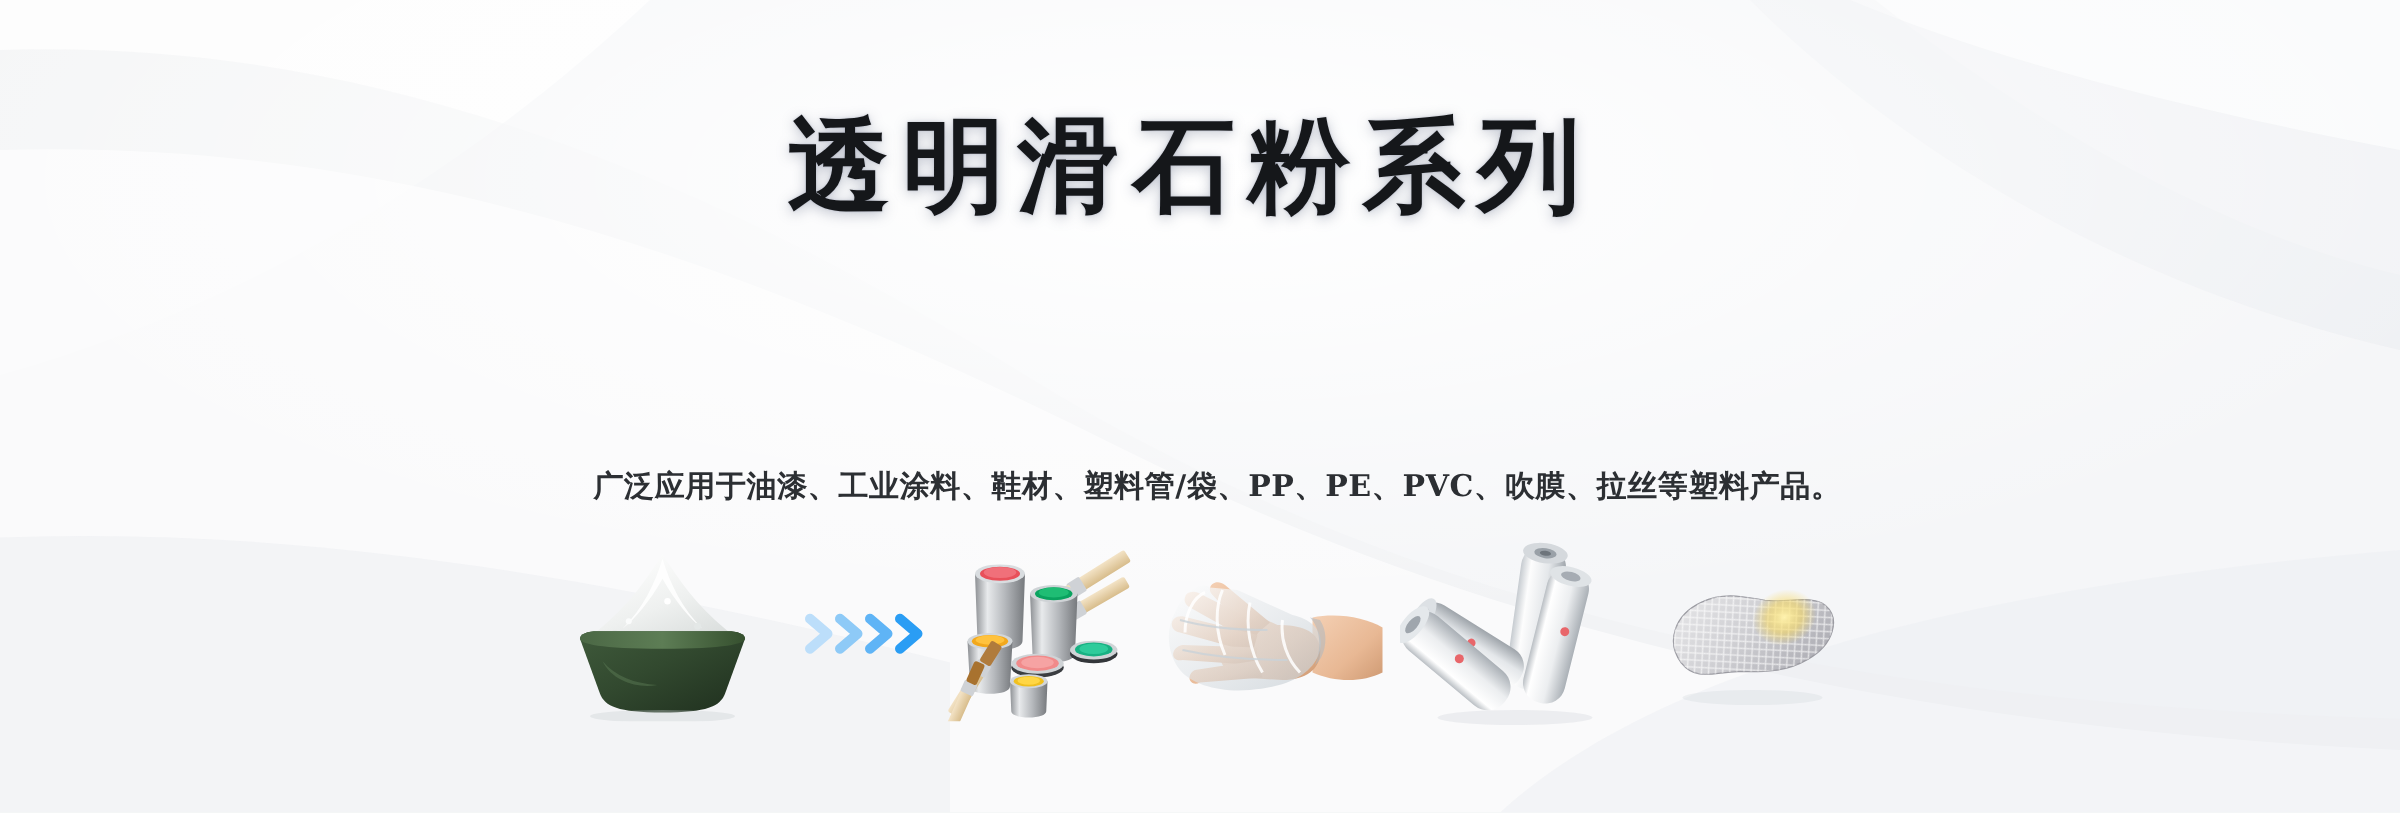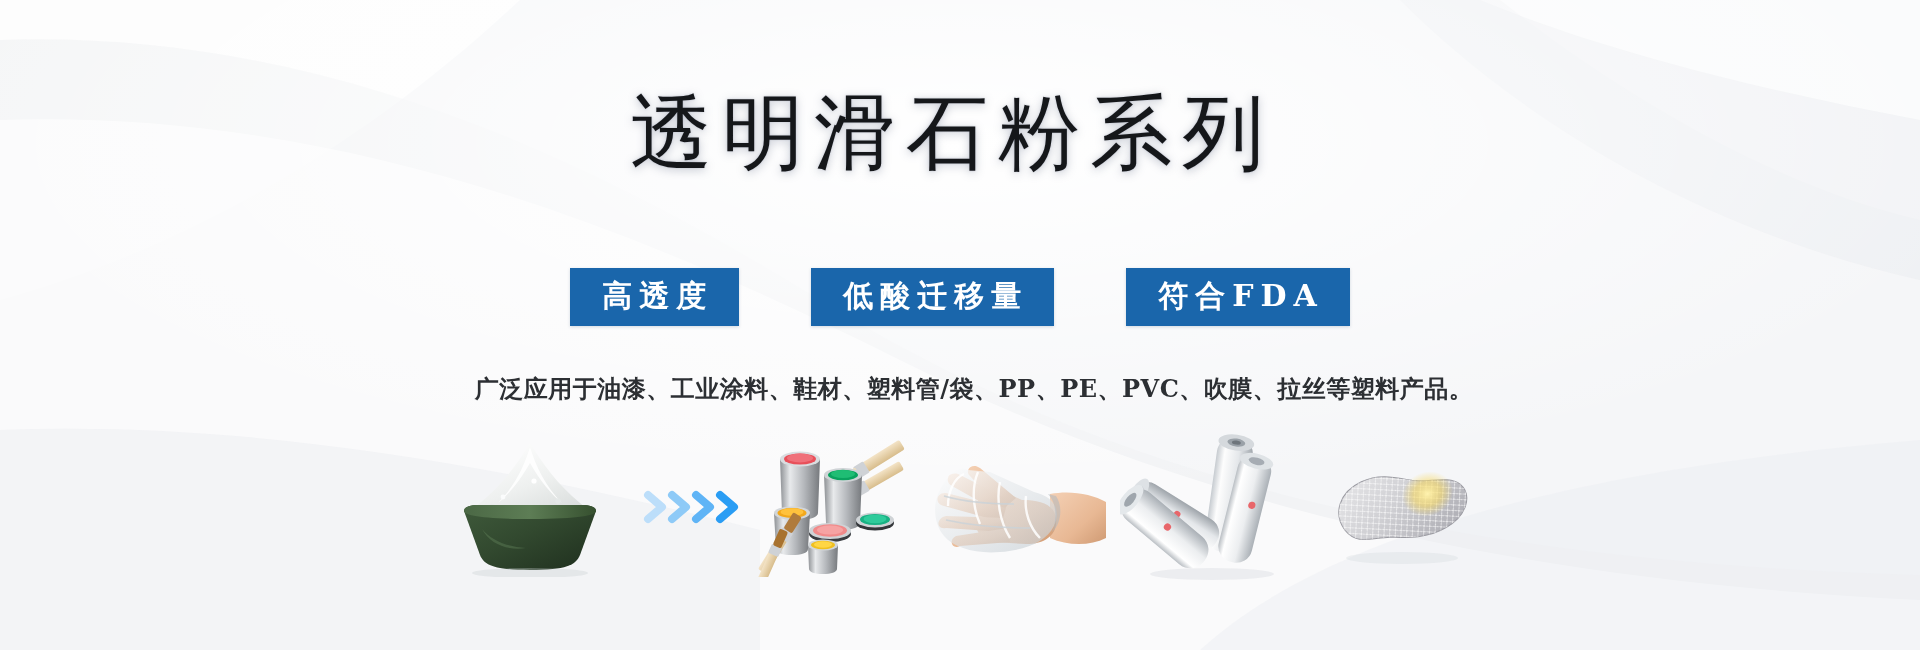--- a/index.html
+++ b/index.html
@@ -15,21 +15,21 @@
       linear-gradient(180deg,#fafbfc 0%,#f2f3f5 100%);
     overflow:hidden;
   }
   .bg-swoosh{position:absolute;inset:0;width:1920px;height:650px;pointer-events:none;}
 
   
   .title{
     position:absolute;left:0;right:16px;top:84px;
     text-align:center;
     font-family:"DejaVu Serif","Liberation Serif",serif;
-    font-size:82px;line-height:98px;font-weight:400;
+    font-size:82px;line-height:98px;font-weight:700;
     letter-spacing:10px;
     color:#15171a;
     text-shadow:0 2px 10px rgba(120,128,150,.45), 0 0 2px rgba(100,110,140,.35);
     white-space:nowrap;
   }
 
   
   .badges{
     position:absolute;left:0;right:0;top:268px;
     display:flex;justify-content:center;align-items:center;gap:72px;
@@ -99,25 +99,20 @@
     <path d="M0,120 C320,110 600,210 900,360 C1180,500 1500,580 1920,600 L1920,650 L0,650 Z" fill="#ffffff" opacity=".6"></path>
     <path d="M1920,0 L1500,0 C1640,110 1790,190 1920,220 Z" fill="#ffffff" opacity=".5"></path>
     <path d="M1400,0 C1520,120 1700,230 1920,280 L1920,120 C1760,90 1600,50 1480,0 Z" fill="#e9ebef" opacity=".5"></path>
     <path d="M0,430 C260,420 520,470 760,530 L760,650 L0,650 Z" fill="#eceef1" opacity=".5"></path>
     <path d="M1200,650 C1320,540 1560,470 1920,440 L1920,650 Z" fill="#eceef1" opacity=".45"></path>
     <rect x="0" y="0" width="1920" height="650" fill="url(#gGlow)"></rect>
   </svg>
 
   <div class="title">透明滑石粉系列</div>
 
-  <div class="badges">
-    <div class="badge">高透度</div>
-    <div class="badge">低酸迁移量</div>
-    <div class="badge">符合FDA</div>
-  </div>
 
   <div class="desc">广泛应用于油漆、工业涂料、鞋材、塑料管/袋、PP、PE、PVC、吹膜、拉丝等塑料产品。</div>
 
   <div class="strip">
 
     <div class="slot s-bowl">
       <svg class="art" width="200" height="140" viewBox="0 0 200 140">
         <defs>
           <linearGradient id="powderG" x1="0.2" y1="0" x2="0.8" y2="1">
             <stop offset="0%" stop-color="#ffffff"></stop>

